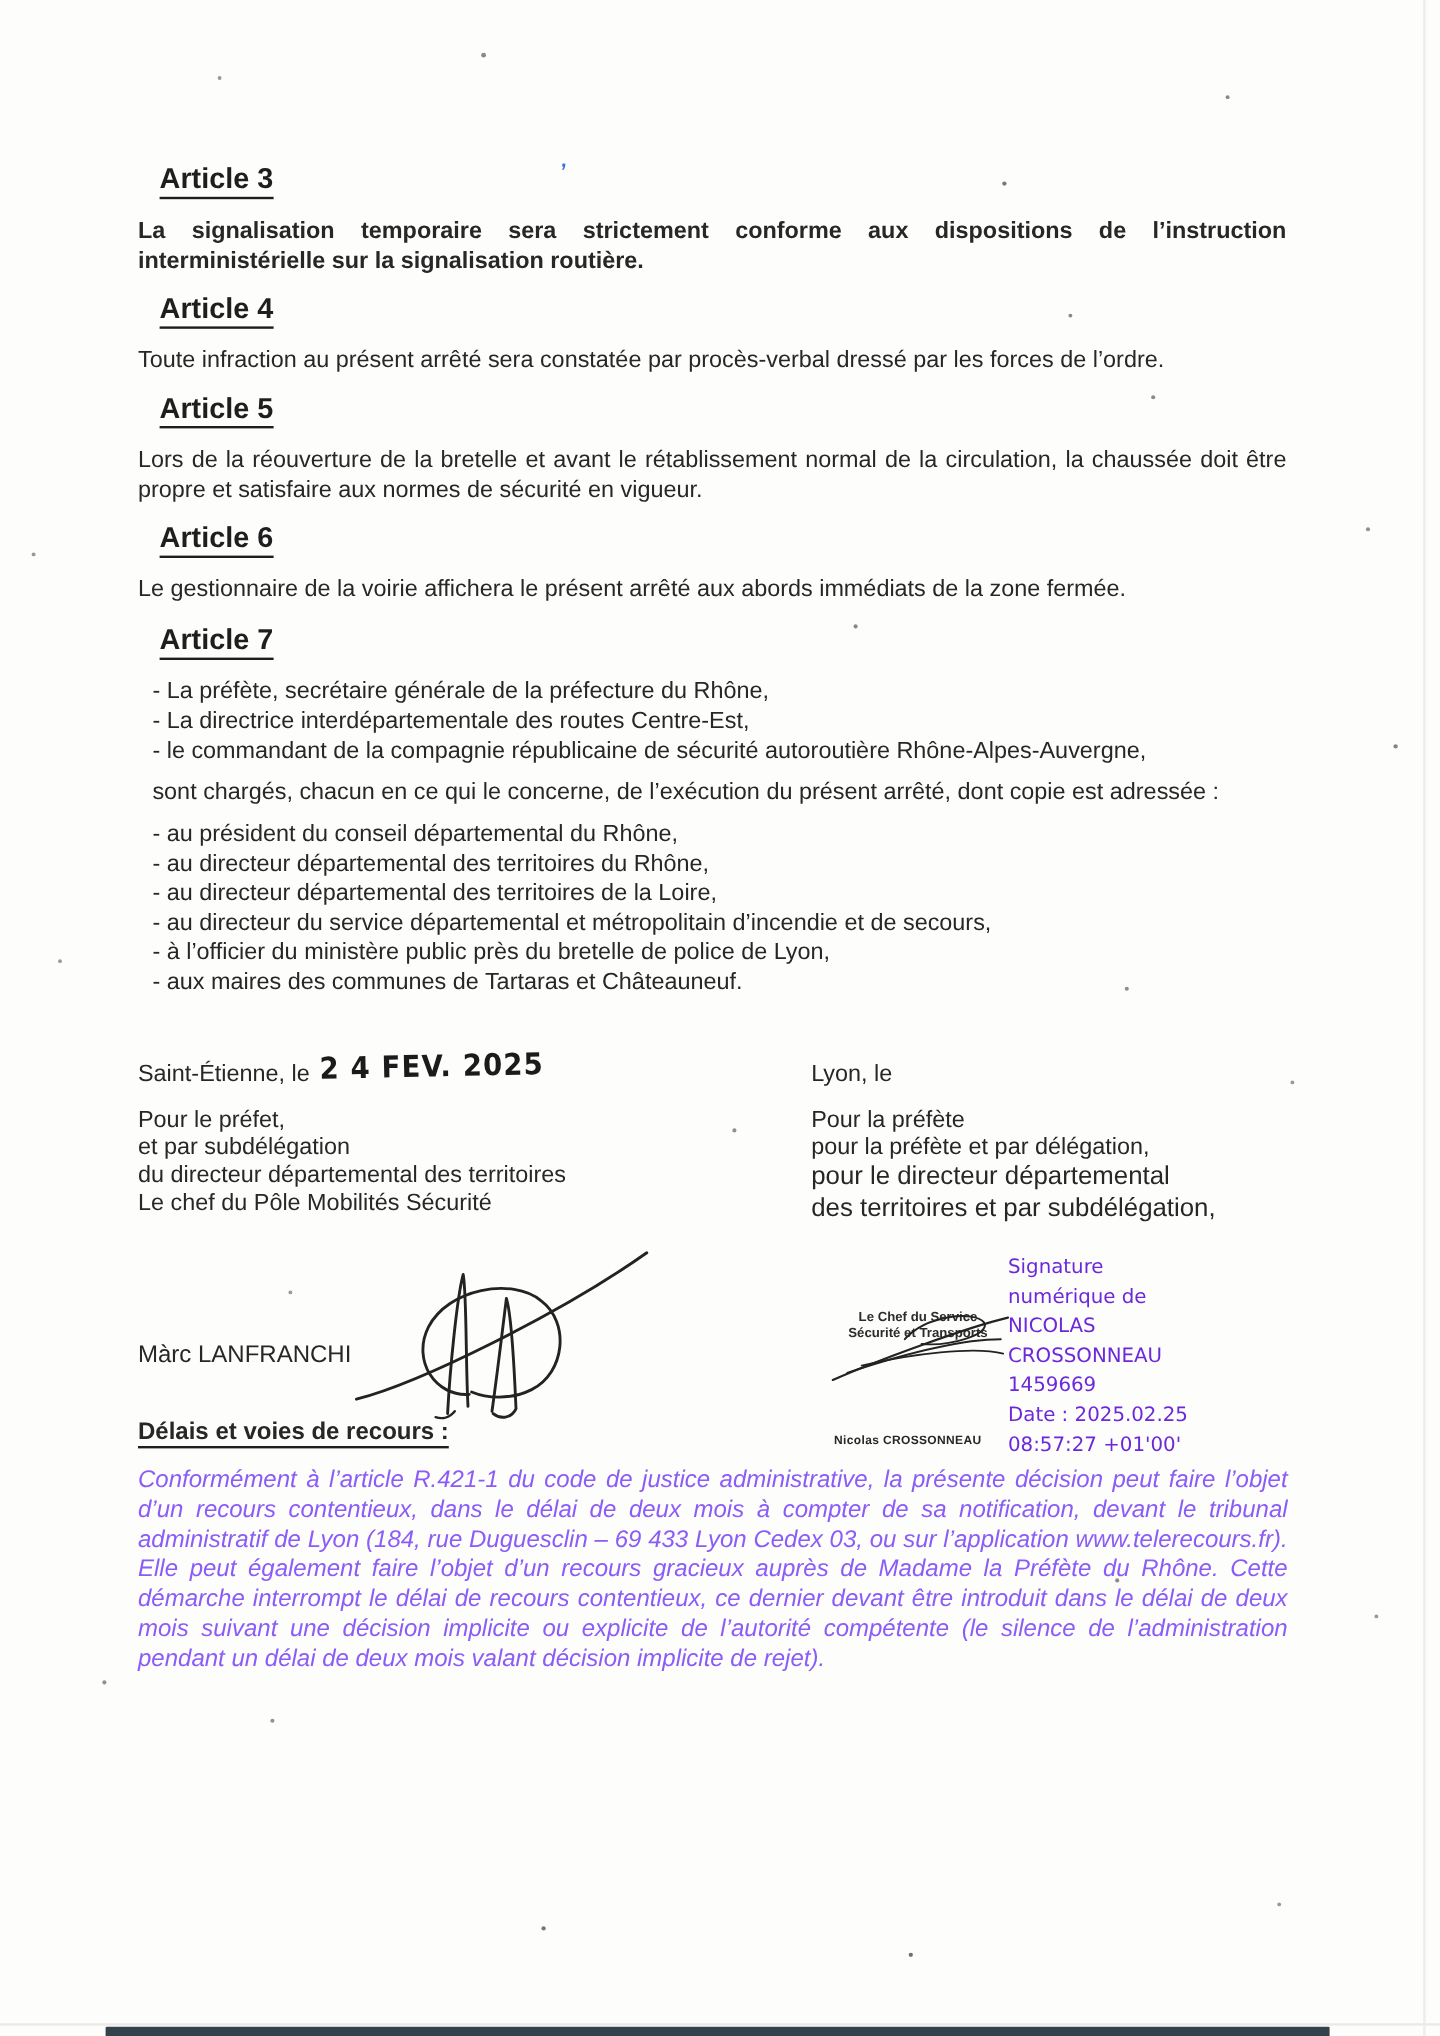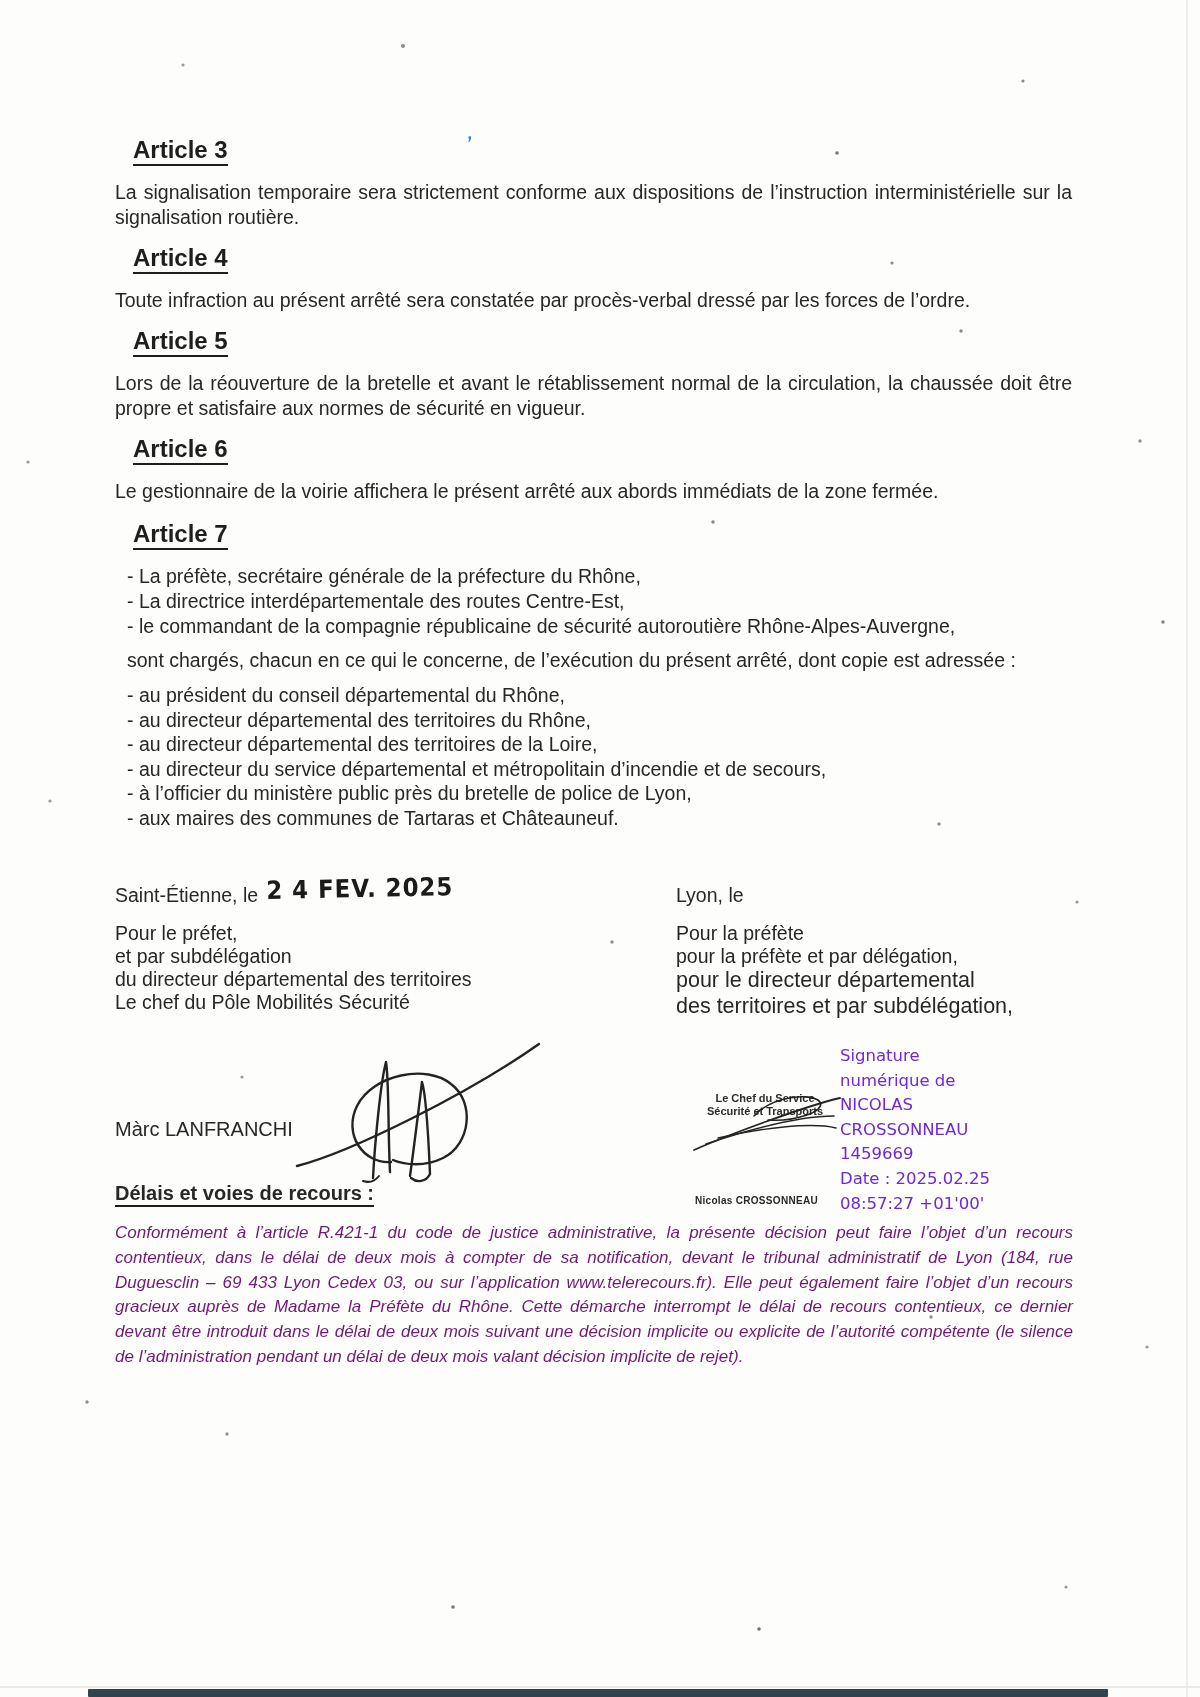--- a/index.html
+++ b/index.html
@@ -21,21 +21,21 @@
   .art-heading span{
     border-bottom:2px solid #1e1e1e;padding-bottom:1px;
   }
   .mt16{margin-top:16px;}
   .mt18{margin-top:18px;}
   .para{
     font-size:19.5px;line-height:25px;margin:0;
     width:957px;
   }
   .para.just{text-align:justify;}
-  .para.first{margin-top:15px;}
+  .para.first{margin-top:15px;font-weight:bold;}
   .para.follow{margin-top:12px;}
   .dash-list{margin:10px 0 0 0;padding-left:12px;}
   .dash-list .li{font-size:19.5px;line-height:25px;}
   .dash-list.tight .li{line-height:24.6px;}
   .charge{
     margin:8px 0 0 0;padding-left:12px;width:945px;
     font-size:19.5px;line-height:26px;text-align:justify;
   }
   
   .abs{position:absolute;}
@@ -62,22 +62,22 @@
   .signer-right{left:695px;top:1195px;font-size:10px;font-weight:bold;letter-spacing:.3px;}
   .digital-sig{
     left:840px;top:1044px;
     font-family:"DejaVu Sans", sans-serif;
     font-size:16.5px;line-height:24.6px;color:#6d28d9;
   }
   .recours-heading{left:115px;top:1182px;font-size:20px;font-weight:bold;}
   .recours-heading span{border-bottom:2px solid #1e1e1e;padding-bottom:1px;}
   .recours-text{
     left:115px;top:1221px;width:958px;
-    font-size:17px;line-height:24.8px;font-style:italic;
-    text-align:justify;color:#701a75;
+    font-size:20px;line-height:24.8px;font-style:italic;
+    text-align:justify;color:#8b5cf6;
   }
   
   .ink-speck{
     left:468px;top:124px;color:#3a6fd8;font-size:17px;font-weight:bold;
     transform:rotate(8deg);
   }
   .scan-vline{left:1186px;top:0;width:2px;height:1697px;background:#e4e8e8;opacity:.7;}
   .scan-hline{left:0;top:1686px;width:1200px;height:2px;background:#eceae7;}
   .scan-bottom-bar{left:88px;top:1689px;width:1020px;height:8px;background:#33434b;border-radius:1px;}
   .specks{

